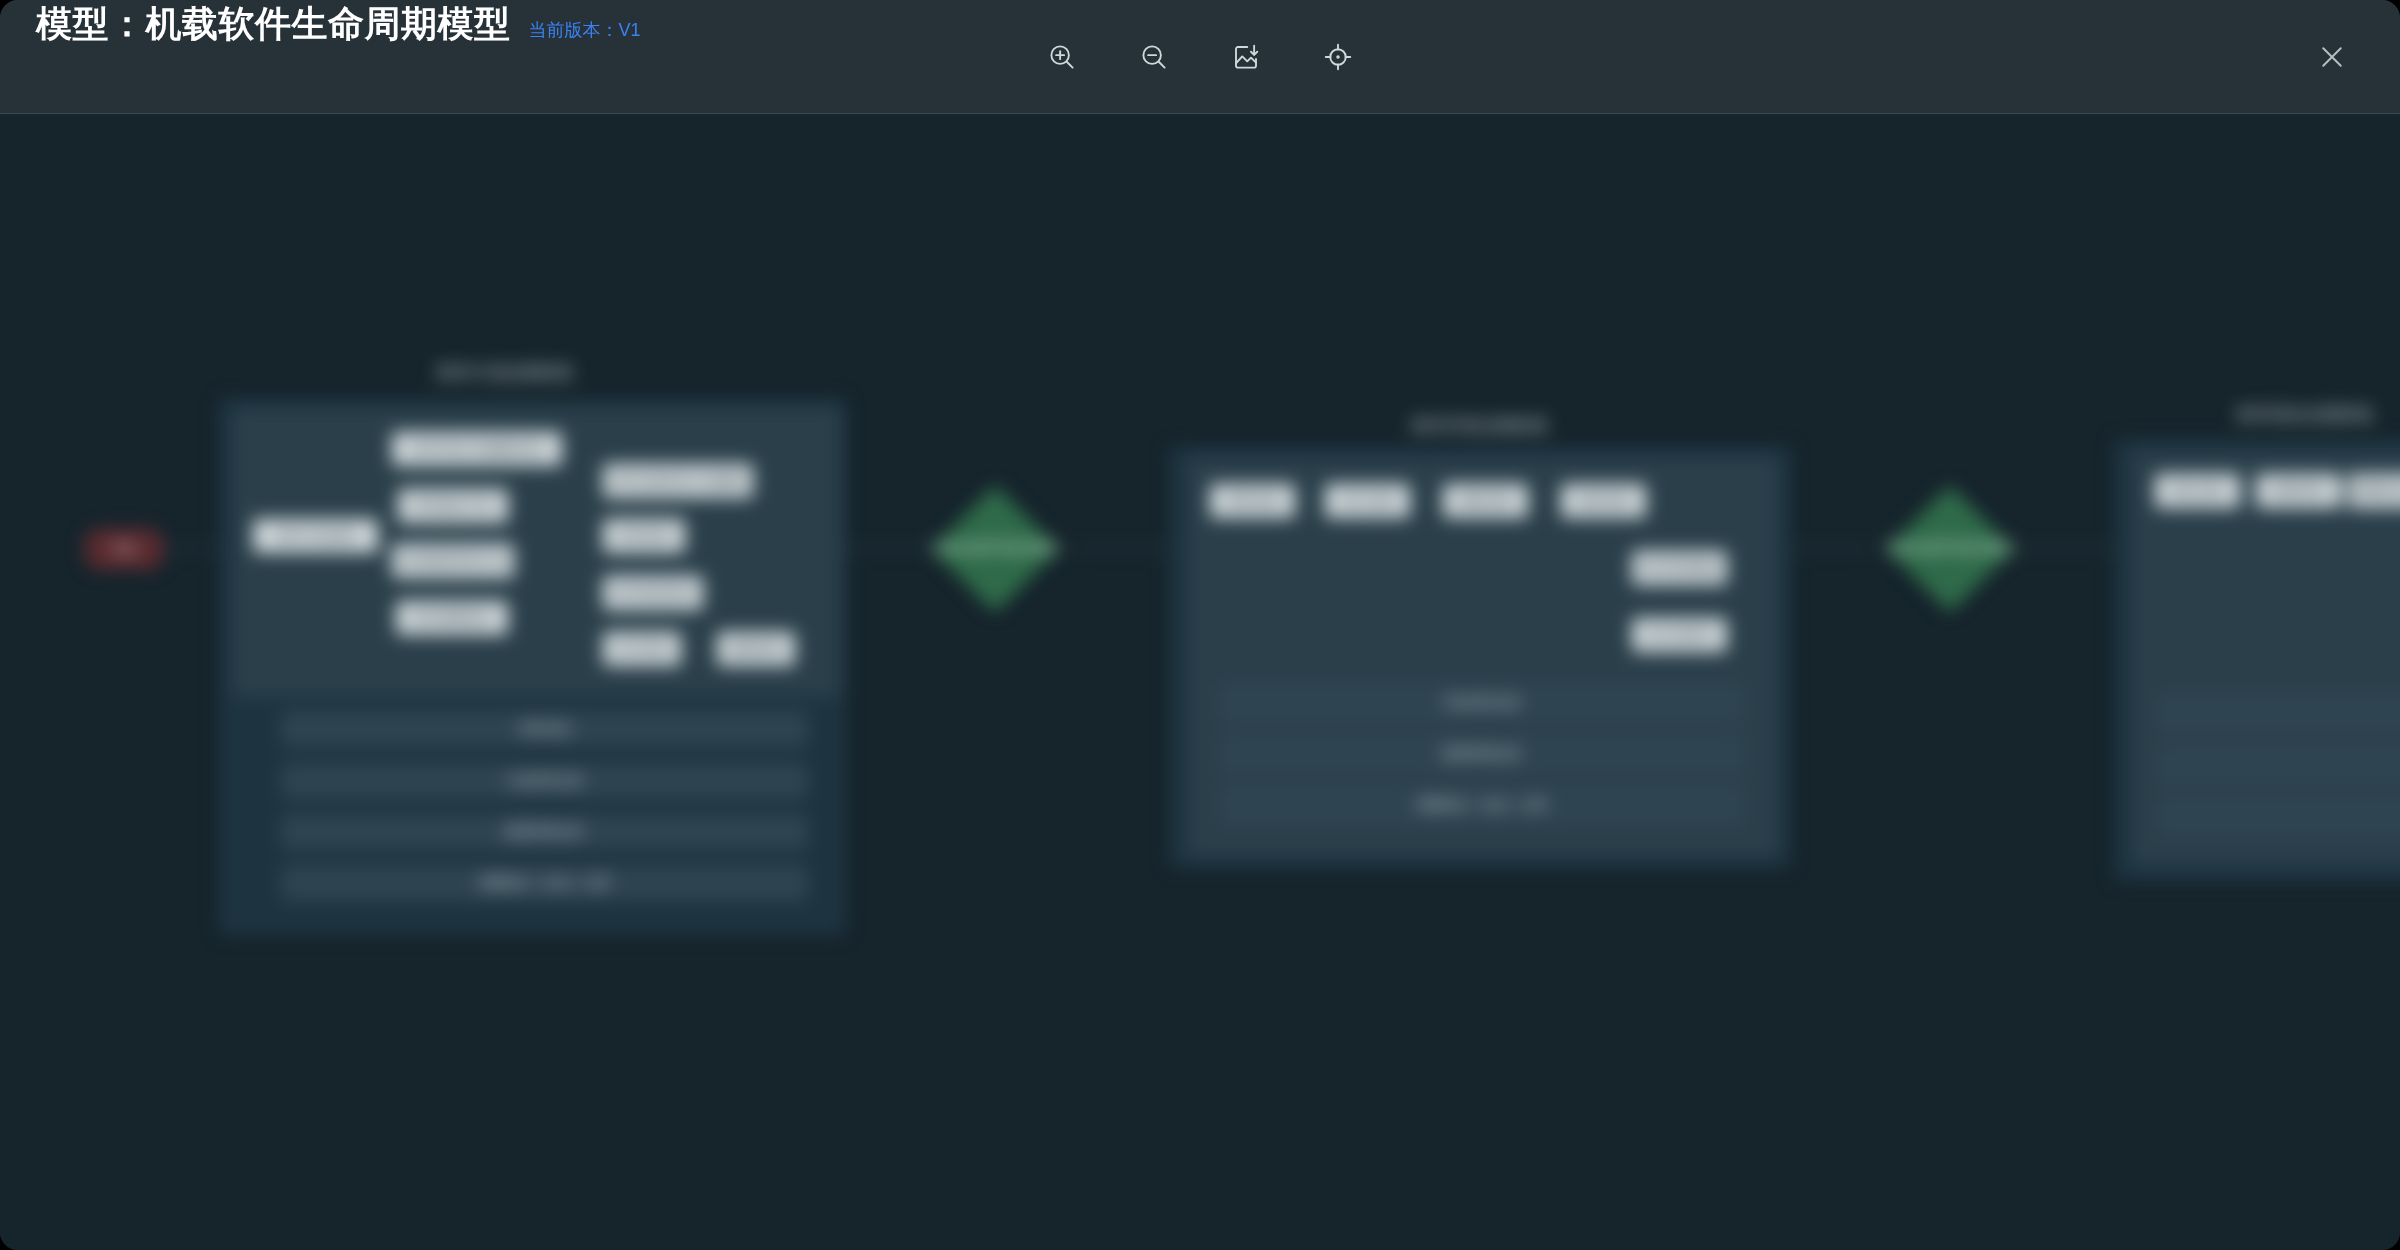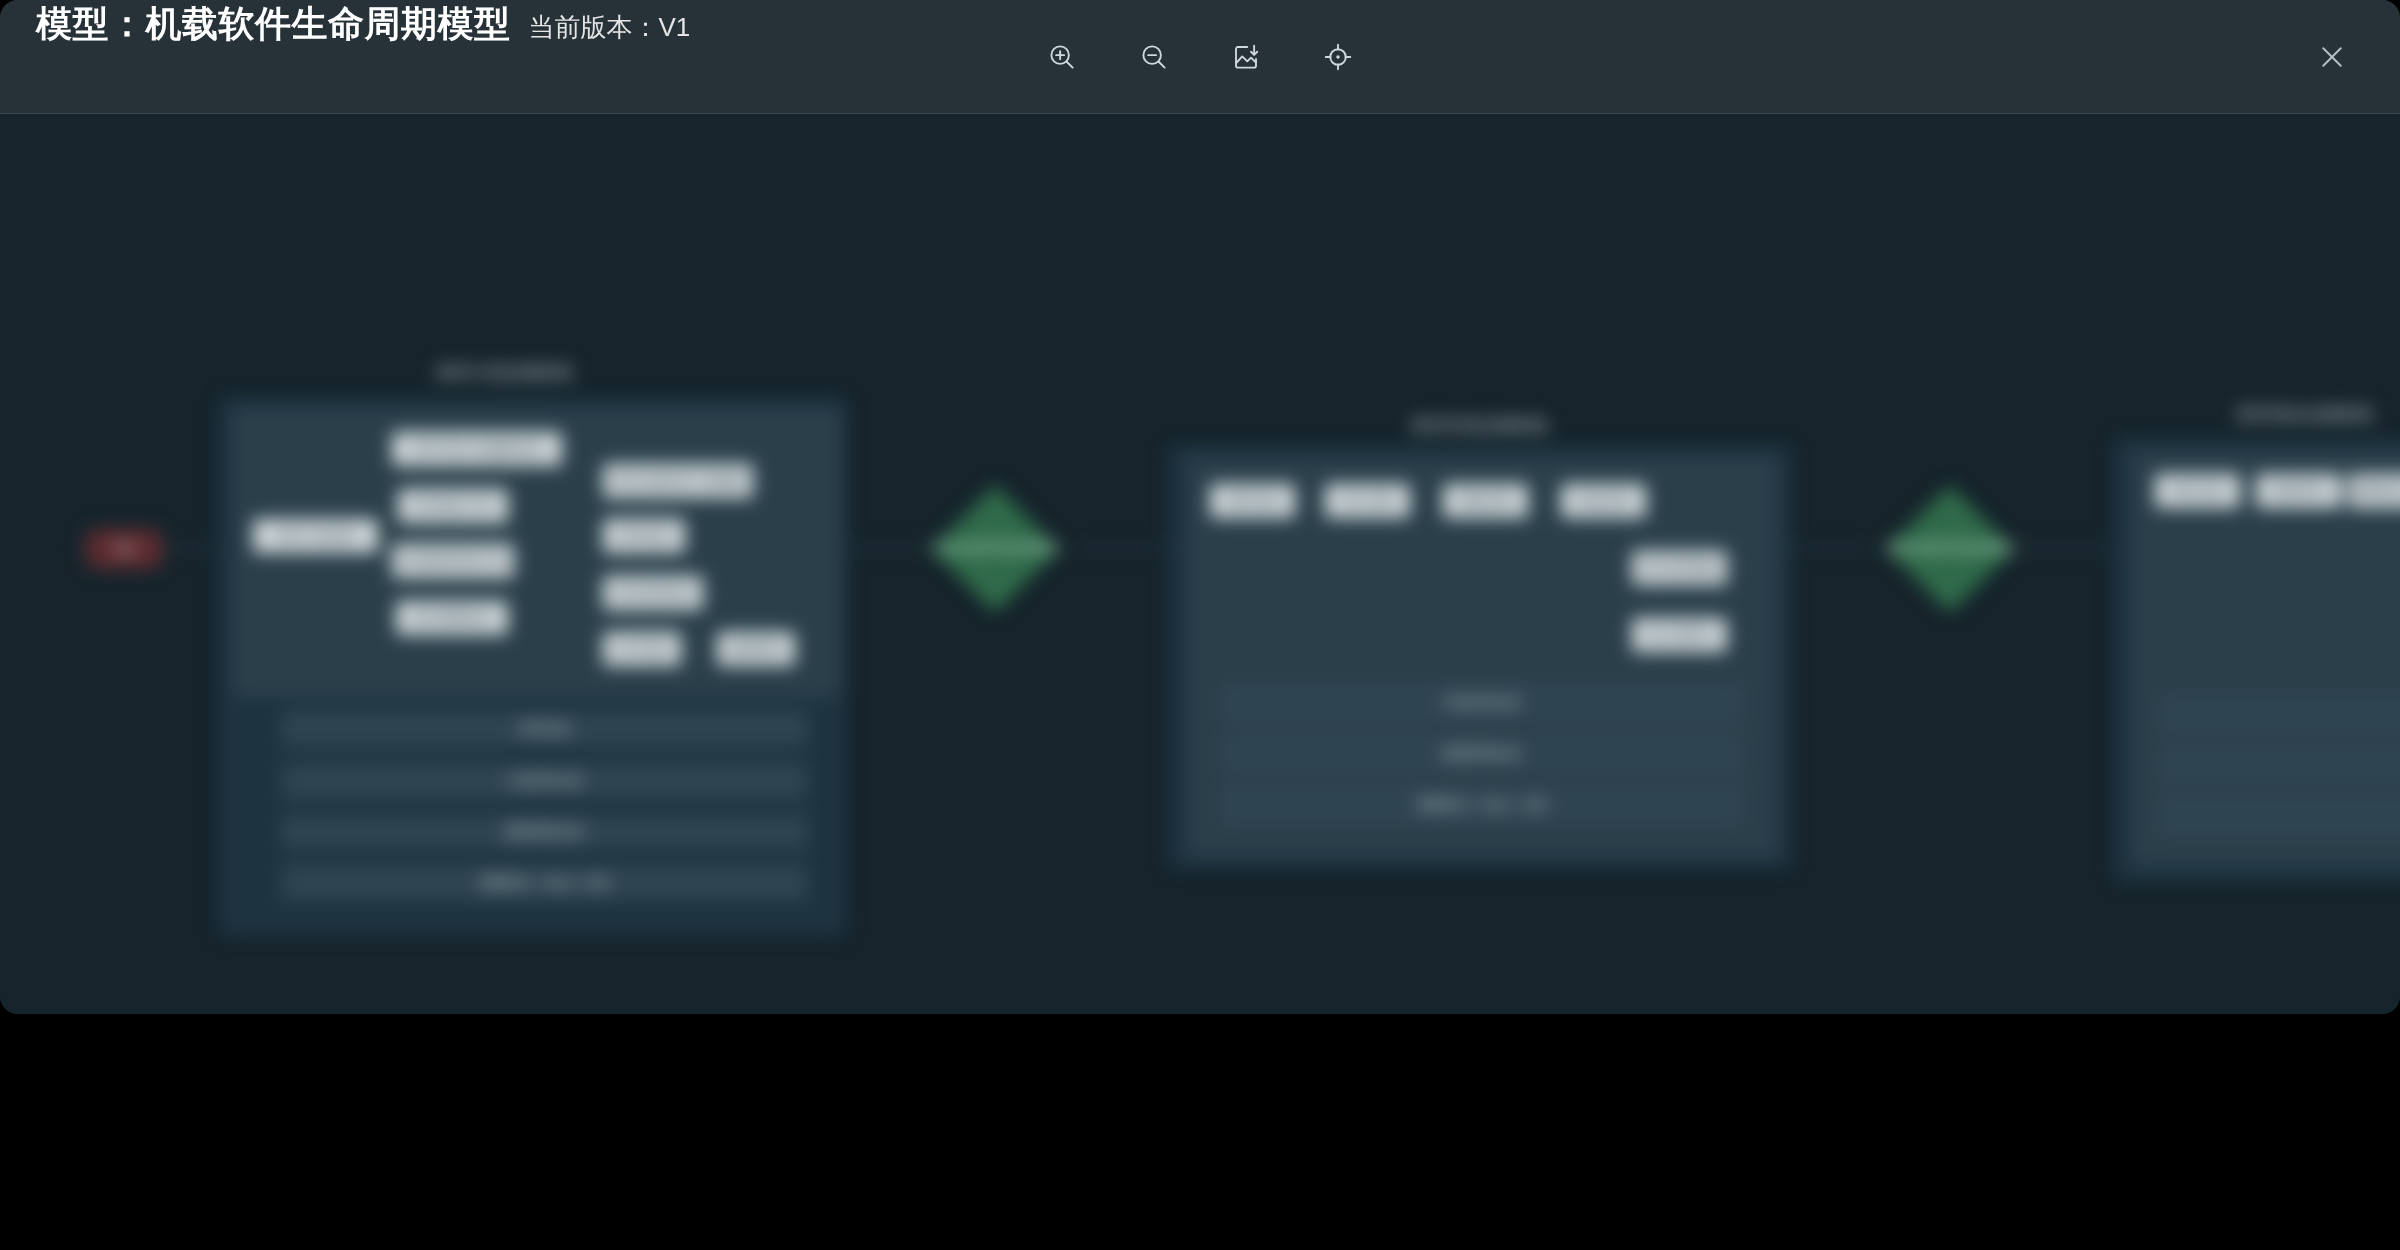--- a/index.html
+++ b/index.html
@@ -6,21 +6,21 @@
   html, body {
     width: 2400px; height: 1250px;
     background: #000000;
     font-family: "Liberation Sans", "DejaVu Sans", sans-serif;
     overflow: hidden;
   }
 
   #dialog {
     position: absolute;
     left: 0; top: 0;
-    width: 2400px; height: 1014px;
+    width: 2400px; height: 1250px;
     border-radius: 18px;
     overflow: hidden;
     background: #16242c;
   }
 
   
   #header {
     position: absolute; left: 0; top: 0;
     width: 100%; height: 114px;
     background: #263238;
@@ -29,21 +29,21 @@
   }
   #title-wrap {
     position: absolute; left: 36px; top: 0; height: 114px;
     display: flex; align-items: baseline; gap: 18px;
   }
   #model-title {
     font-size: 36px; font-weight: bold; color: #ffffff;
     letter-spacing: 0.5px; white-space: nowrap;
   }
   #model-version {
-    font-size: 26px; color: #e5e5e5; white-space: nowrap;
+    font-size: 18px; color: #3b82f6; white-space: nowrap;
   }
 
   #toolbar {
     position: absolute; left: 0; top: 0; width: 100%; height: 114px;
     display: flex; align-items: center; justify-content: center; gap: 46px;
     pointer-events: none;
   }
   .tool-btn {
     width: 46px; height: 46px;
     display: flex; align-items: center; justify-content: center;

